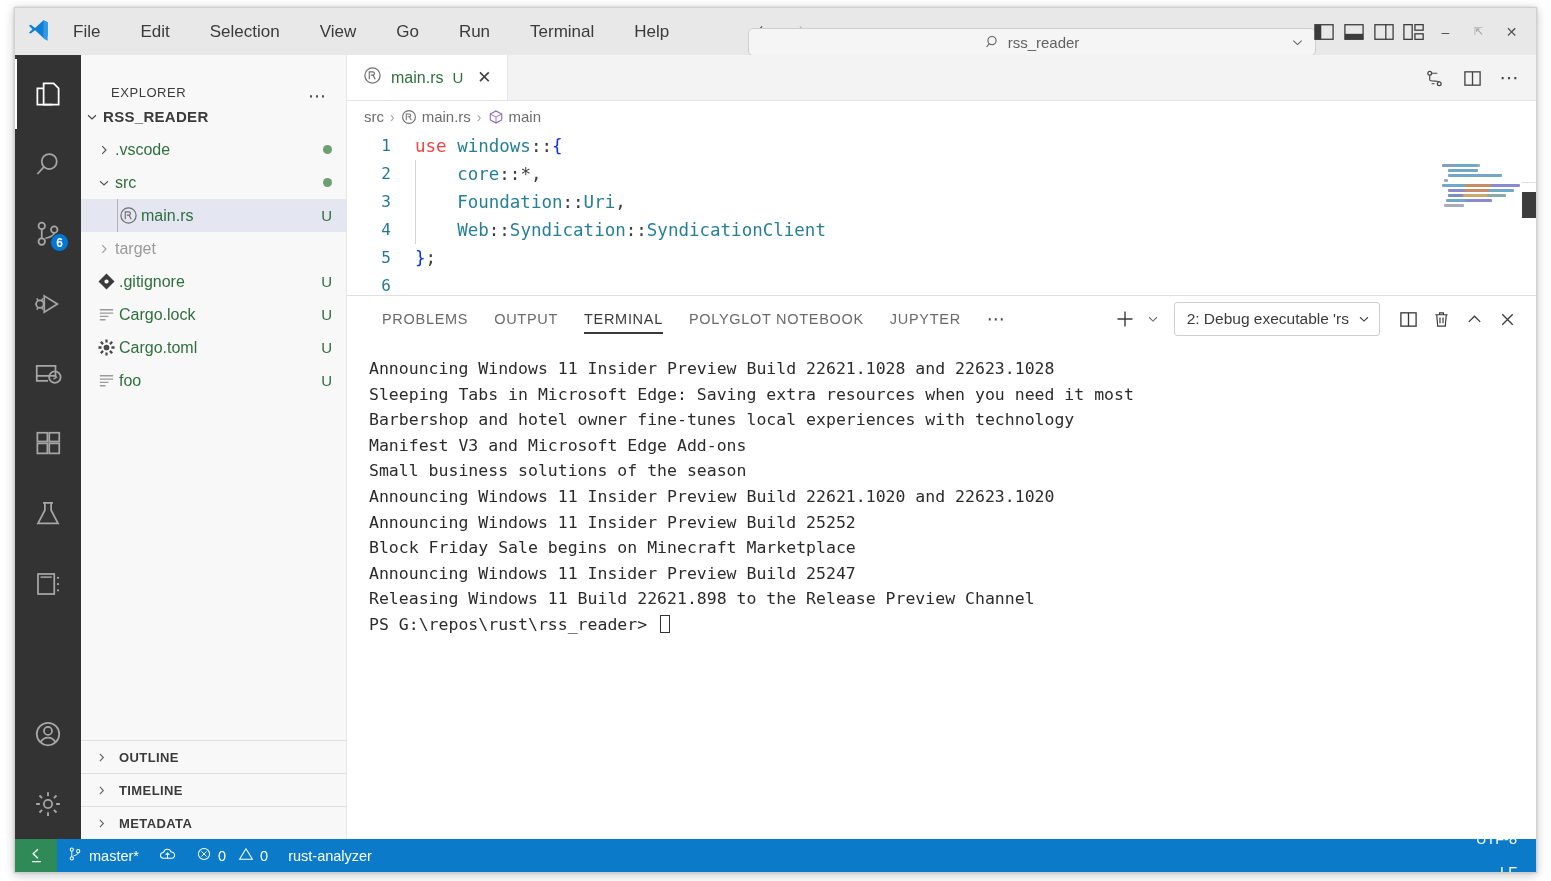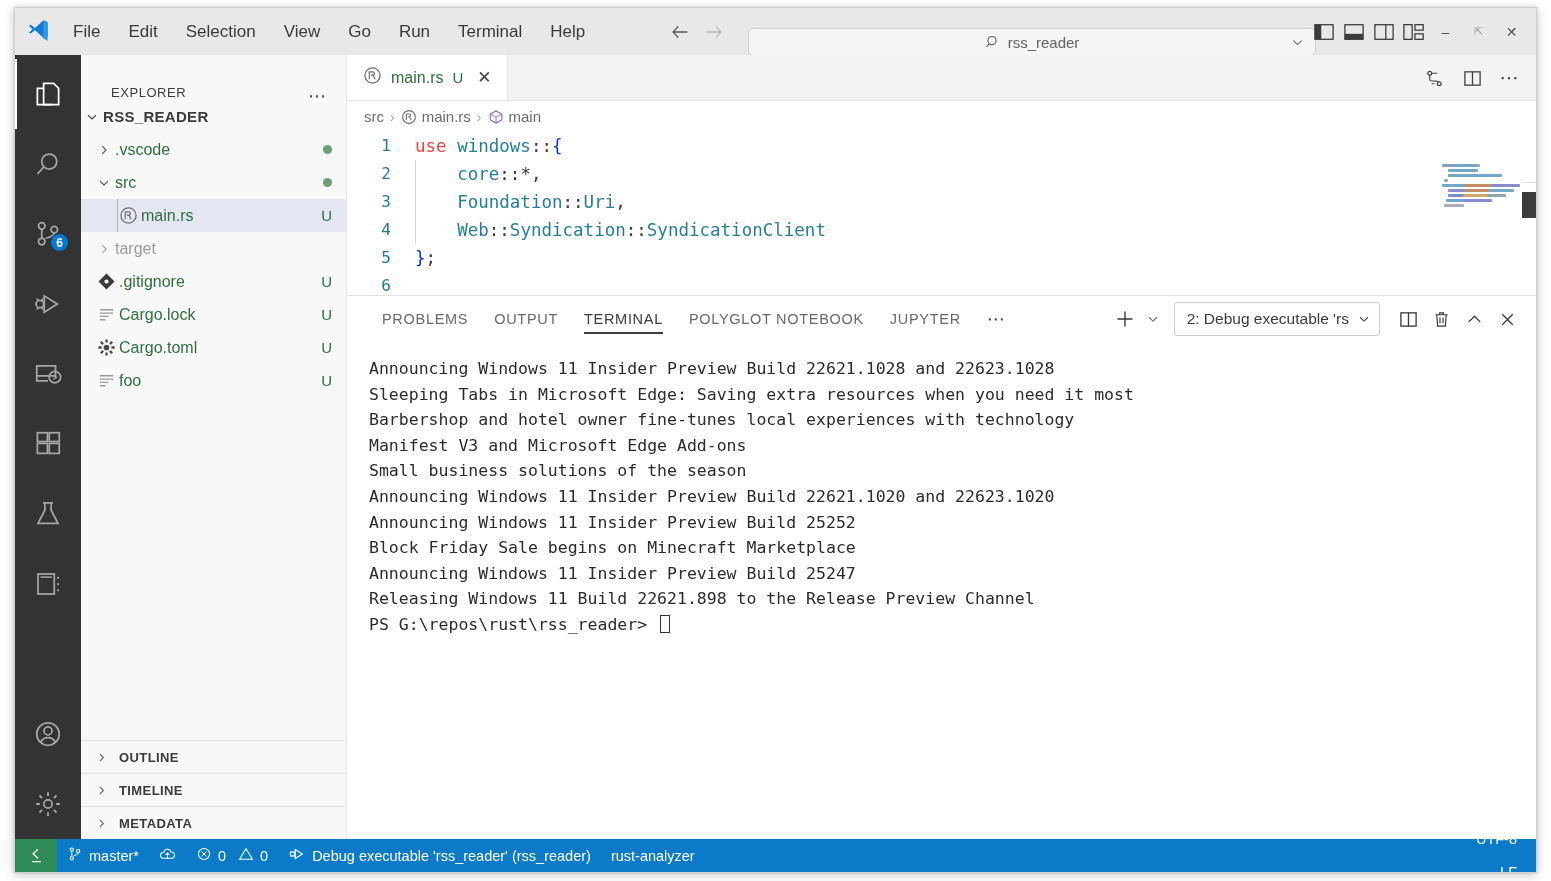--- a/index.html
+++ b/index.html
@@ -22,21 +22,21 @@
 
   
   .titlebar {
     height: 47px; flex: 0 0 47px;
     background: #e8e8e8;
     display: flex; align-items: center;
     color: #3b3b3b;
     position: relative;
   }
   .vscode-logo { width: 44px; display:flex; align-items:center; justify-content:center; }
-  .menu { display: flex; align-items: flex-start; gap: 0px; }
+  .menu { display: flex; align-items: flex-start; gap: 12px; }
   .menu-item {
     font-size: 17px; padding: 4px 14px; color: #3b3b3b;
     white-space: nowrap; line-height: 22px;
   }
   .navarrows { display:flex; align-items:center; gap: 12px; margin-left: 70px; }
   .navarrow { width: 22px; height: 22px; display:flex; align-items:center; justify-content:center; }
   .search-box {
     position: absolute; left: 733px; top: 20px;
     width: 568px; height: 28px;
     background: #f5f5f5; border: 1px solid #cecece; border-radius: 5px;
@@ -681,30 +681,20 @@
           </svg>
       </span>
       <span>0</span>
       <span style="margin-left:6px">
         <svg width="16" height="16" viewBox="0 0 20 20">
             <path d="M10 3.5 18 16.5H2z" stroke="#fff" stroke-width="1.3" fill="none"></path>
           </svg>
       </span>
       <span>0</span>
     </div>
-    <div class="sb-item">
-      <span>
-        <svg width="18" height="18" viewBox="0 0 20 20">
-            <path d="M8 5 16 10 8 15z" stroke="#fff" stroke-width="1.2" fill="none"></path>
-            <circle cx="5" cy="10" r="2.4" stroke="#fff" stroke-width="1.2" fill="none"></circle>
-            <path d="M2 10h.8M7.4 10h.6M3.6 8 2.8 7M6.4 8 7.2 7M3.6 12 2.8 13M6.4 12 7.2 13" stroke="#fff" stroke-width="1"></path>
-          </svg>
-      </span>
-      <span>Debug executable 'rss_reader' (rss_reader)</span>
-    </div>
     <div class="sb-item">rust-analyzer</div>
 
     <div class="sb-right">
       <div class="sb-item">Ln 7, Col 26</div>
       <div class="sb-item">Spaces: 4</div>
       <div class="sb-item">UTF-8</div>
       <div class="sb-item">LF</div>
       <div class="sb-item">Rust</div>
       <div class="sb-item">
         <span>

